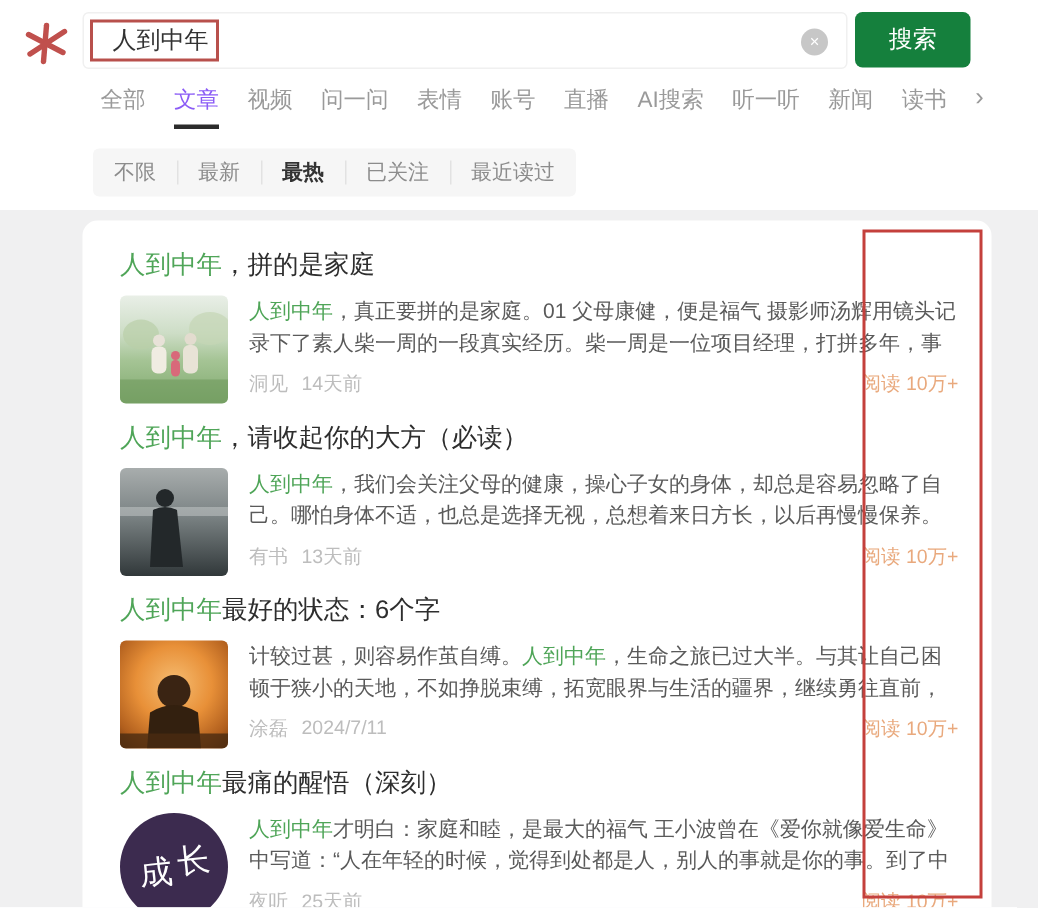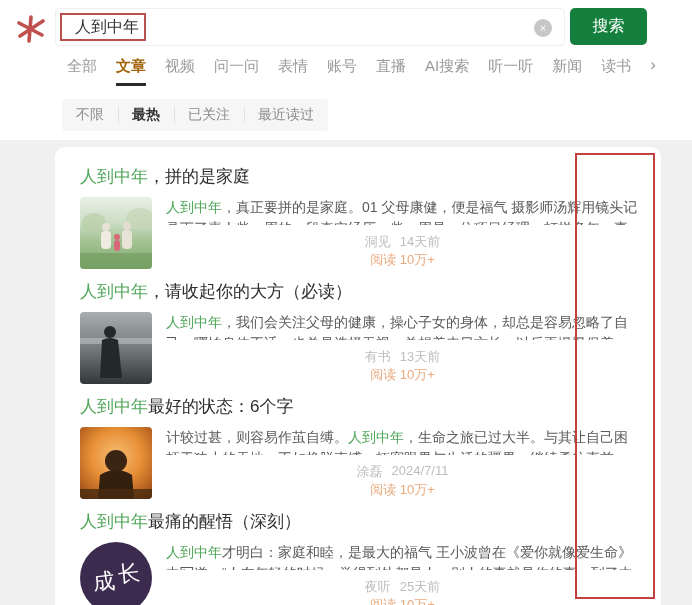--- a/index.html
+++ b/index.html
@@ -16,21 +16,21 @@
   .clear-btn { position:absolute; right:12px; top:10px; width:18px; height:18px;
     border-radius:50%; background:#c7c7c7; color:#fff; font-size:11px; line-height:18px;
     text-align:center; cursor:pointer; }
   .search-btn { position:absolute; left:570px; top:8px; width:77px; height:37px;
     background:#15803d; color:#fff; font-size:16px; border:none; border-radius:5px; cursor:pointer; }
 
   
   .tabs { position:absolute; left:67px; top:57px; width:610px; display:flex;
     align-items:flex-start; gap:19px; font-size:15px; color:#9a9a9a; }
   .tab { padding-bottom:7px; white-space:nowrap; cursor:pointer; }
-  .tab.active { color:#a16207; font-weight:bold; border-bottom:3px solid #2b2b2b; }
+  .tab.active { color:#8b5cf6; font-weight:normal; border-bottom:3px solid #2b2b2b; }
   .tab-more { color:#9a9a9a; font-size:17px; line-height:15px; cursor:pointer; }
 
   
   .filters { position:absolute; left:62px; top:99px; display:flex; background:#f6f6f6;
     border-radius:4px; font-size:14px; color:#8c8c8c; }
   .filter { padding:7px 14px; position:relative; white-space:nowrap; cursor:pointer; }
   .filter + .filter::before { content:""; position:absolute; left:0; top:8px; bottom:8px;
     width:1px; background:#e2e2e2; }
   .filter.active { color:#333; font-weight:bold; }
 
@@ -46,21 +46,21 @@
   .thumb-family { background:linear-gradient(180deg,#e9efe7 0%,#cdddc6 35%,#a5c495 60%,#7fa96d 100%); }
   .thumb-sea { background:linear-gradient(180deg,#a8adad 0%,#7a8283 45%,#31383a 100%); }
   .thumb-sunset { background:radial-gradient(circle at 50% 40%,#f6bd72 0%,#e89038 45%,#b05e1d 80%,#6e3a10 100%); }
   .avatar { width:72px; height:72px; border-radius:50%; background:#3c2b4f; color:#fff;
     display:flex; align-items:center; justify-content:center; font-size:22px; flex-shrink:0;
     margin-right:14px; cursor:pointer; }
   .avatar span:first-child { transform:translateY(4px) rotate(-6deg); }
   .avatar span:last-child { transform:translateY(-4px) rotate(-6deg); margin-left:3px; }
   .content { flex:1; min-width:0; display:flex; flex-direction:column; }
   .snippet { font-size:14px; line-height:21px; color:#5a5a5a; height:42px; overflow:hidden; }
-  .meta { display:flex; justify-content:space-between; align-items:center; margin-top:8px; font-size:13px;flex-direction:column; }
+  .meta { display:flex; justify-content:space-between; align-items:center; margin-top:8px; font-size:13px; }
   .source { color:#bdbdbd; display:flex; gap:9px; }
   .read { color:#e9a97d; }
 
   
   .annotation-read-col { position:absolute; left:575px; top:153px; width:80px; height:446px;
     border:2px solid #c4403c; pointer-events:none; }
   .watermark { position:absolute; right:2px; bottom:10px; display:flex; align-items:center;
     gap:9px; color:rgba(138,138,138,0.8); font-size:25px; pointer-events:none; }
   .wm-divider { width:1px; height:20px; background:rgba(160,160,160,0.45); }
 </style>
@@ -97,20 +97,21 @@
     <span class="tab">直播</span>
     <span class="tab">AI搜索</span>
     <span class="tab">听一听</span>
     <span class="tab">新闻</span>
     <span class="tab">读书</span>
     <span class="tab-more">›</span>
   </div>
 
   <div class="filters">
     <span class="filter">不限</span>
+    <span class="filter">最新</span>
     <span class="filter active">最热</span>
     <span class="filter">已关注</span>
     <span class="filter">最近读过</span>
   </div>
 
   <div class="body-bg"></div>
 
   <div class="card">
 
     <div>

